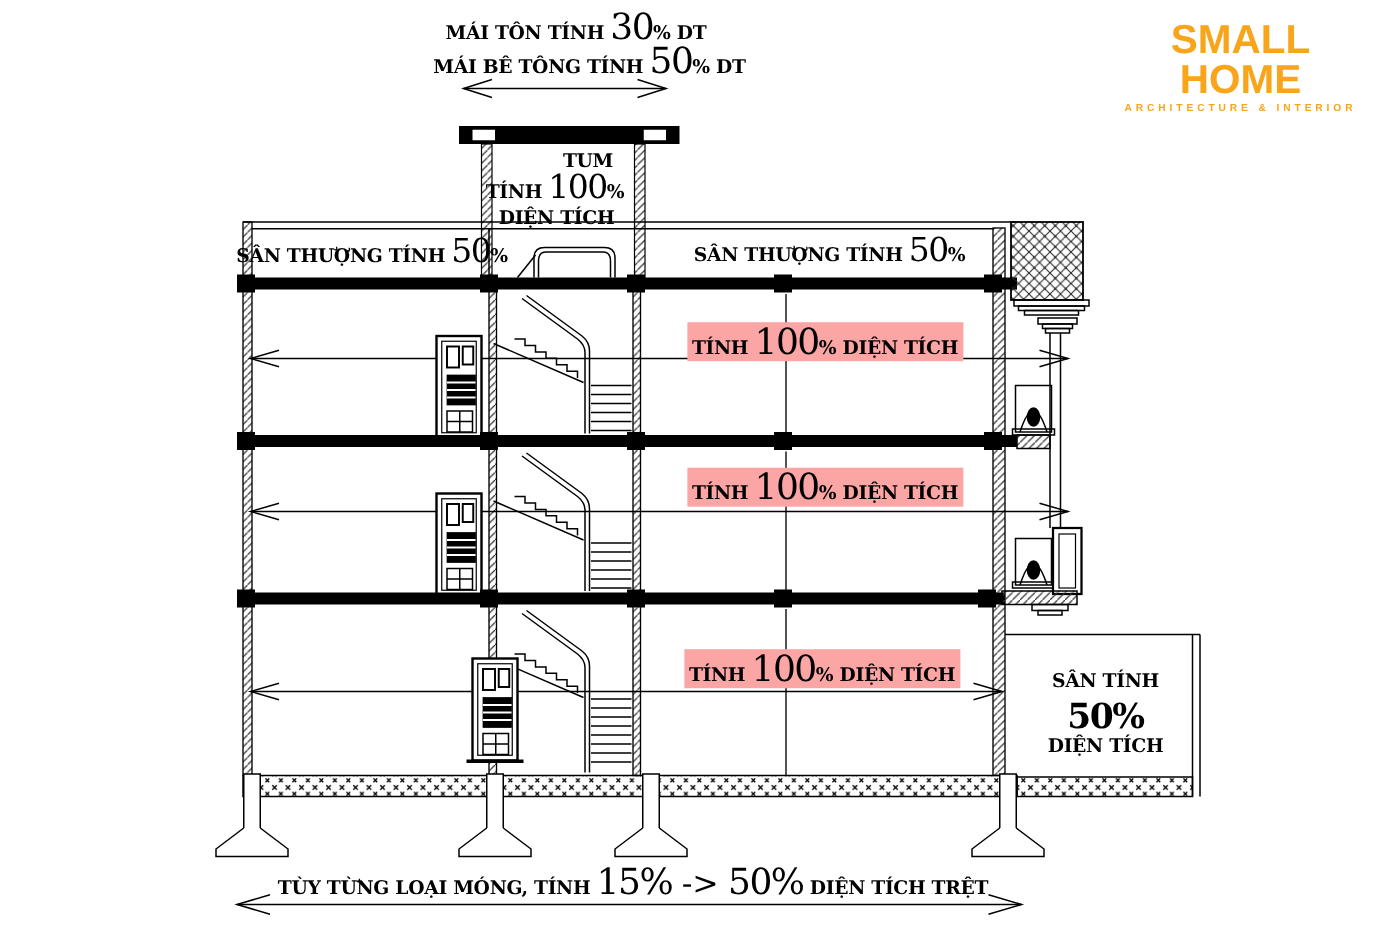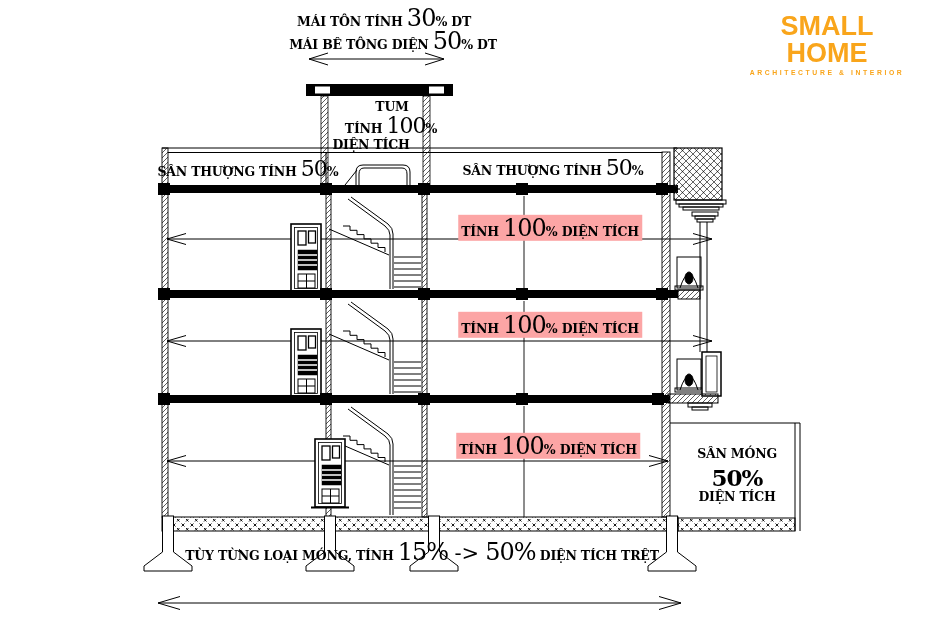--- a/index.html
+++ b/index.html
@@ -220,25 +220,25 @@
       <line x1="158" y1="603" x2="681" y2="603"></line>
       <path d="M180,596.5 L158,603 L180,609.5"></path>
       <path d="M659,596.5 L681,603 L659,609.5"></path>
     </g>
   </svg>
 
   <div class="lbl" style="left:384px;top:18px">
     <span>MÁI TÔN TÍNH </span><span class="big">30</span><span>% DT</span>
   </div>
   <div class="lbl" style="left:393px;top:41px">
-    <span>MÁI BÊ TÔNG DIỆN </span><span class="big">50</span><span>% DT</span>
+    <span>MÁI BÊ TÔNG TÍNH </span><span class="big">50</span><span>% DT</span>
   </div>
 
   <div class="lbl" style="left:392px;top:107px">TUM</div>
-  <div class="lbl" style="left:391px;top:126px">
+  <div class="lbl" style="left:370px;top:126px">
     <span>TÍNH </span><span class="big" style="font-size:22px">100</span><span>%</span>
   </div>
   <div class="lbl" style="left:371px;top:145px">DIỆN TÍCH</div>
 
   <div class="lbl" style="left:248px;top:169px">
     <span>SÂN THƯỢNG TÍNH </span><span class="big" style="font-size:22px">50</span><span>%</span>
   </div>
   <div class="lbl" style="left:553px;top:168px">
     <span>SÂN THƯỢNG TÍNH </span><span class="big" style="font-size:22px">50</span><span>%</span>
   </div>
@@ -246,25 +246,25 @@
   <div class="lbl bg" style="left:550px;top:228px">
     <span>TÍNH </span><span class="big">100</span><span>% DIỆN TÍCH</span>
   </div>
   <div class="lbl bg" style="left:550px;top:325px">
     <span>TÍNH </span><span class="big">100</span><span>% DIỆN TÍCH</span>
   </div>
   <div class="lbl bg" style="left:548px;top:446px">
     <span>TÍNH </span><span class="big">100</span><span>% DIỆN TÍCH</span>
   </div>
 
-  <div class="lbl" style="left:737px;top:454px">SÂN MÓNG</div>
+  <div class="lbl" style="left:737px;top:454px">SÂN TÍNH</div>
   <div class="lbl" style="left:737px;top:478px"><span class="big" style="font-weight:bold;font-size:23px">50%</span></div>
   <div class="lbl" style="left:737px;top:497px">DIỆN TÍCH</div>
 
-  <div class="lbl" style="left:422px;top:552px">
+  <div class="lbl" style="left:422px;top:588px">
     <span>TÙY TỪNG LOẠI MÓNG, TÍNH </span><span class="big">15%</span><span class="mid"> -&gt; </span><span class="big">50%</span><span> DIỆN TÍCH TRỆT</span>
   </div>
 
   <div class="logo">
     <div class="logo-title" style="color: rgb(249, 165, 27); text-align: center;">SMALL HOME</div>
     <div class="logo-sub" style="color: rgb(249, 165, 27);">ARCHITECTURE &amp; INTERIOR</div>
   </div>
 
 </div>
 

